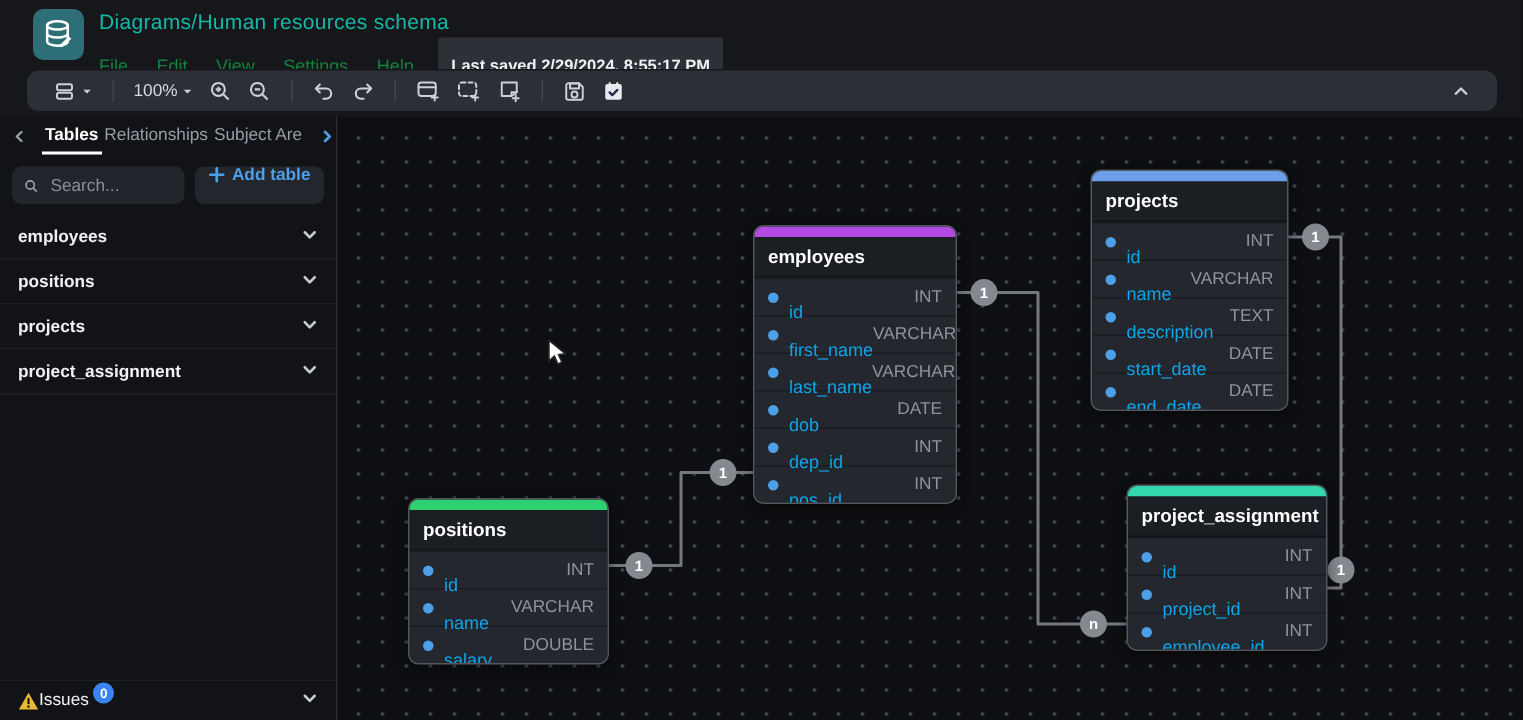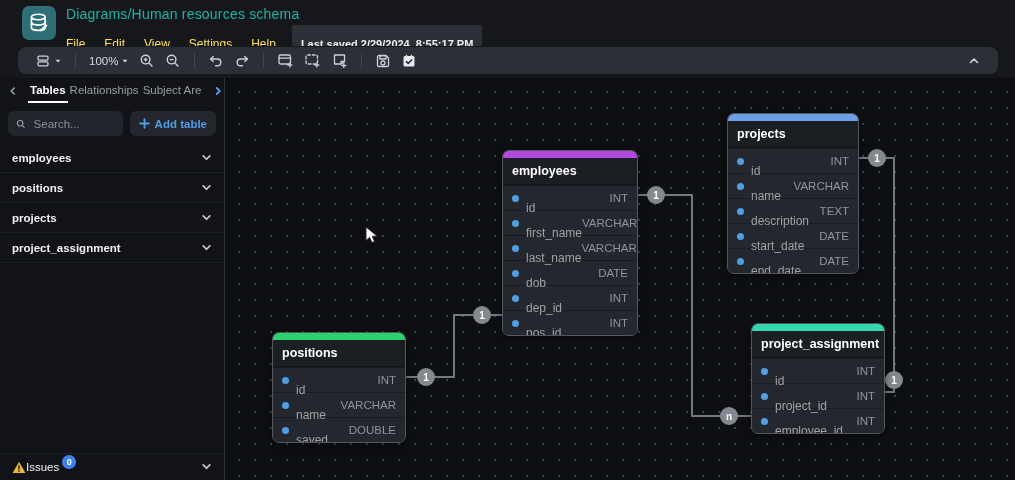--- a/index.html
+++ b/index.html
@@ -5,21 +5,21 @@
   html,body{margin:0;padding:0;background:#0e0f12;font-family:"Liberation Sans",sans-serif;-webkit-font-smoothing:antialiased;}
   .app{position:relative;width:1015px;height:480px;overflow:hidden;background:#16171b;}
 
   
   .header{position:absolute;left:0;top:0;width:100%;height:46px;background:#16171b;display:flex;align-items:flex-start;}
   .logo{width:34px;height:34px;margin:6px 10px 0 22px;border-radius:7px;background:#2e6e76;display:flex;align-items:center;justify-content:center;cursor:pointer;}
   .head-right{display:flex;flex-direction:column;}
   .title{color:#14b8a6;font-size:14px;margin-top:6px;letter-spacing:.2px;}
   .menurow{display:flex;align-items:center;margin-top:3px;}
   .menu{display:flex;gap:19px;}
-  .menu-item{color:#fde047;font-size:12px;cursor:pointer;}
+  .menu-item{color:#15803d;font-size:12px;cursor:pointer;}
   .lastsaved{margin-left:16px;background:#2d3137;color:#f0f1f3;font-size:11px;font-weight:bold;padding:13px 9px;border-radius:2px;}
 
   
   .toolbar-row{position:absolute;left:0;top:46px;width:100%;height:32px;background:#16171b;}
   .pill{position:absolute;left:18px;right:17px;top:1px;height:27px;background:#2b2f36;border-radius:8px;display:flex;align-items:center;padding:0 12px;box-sizing:border-box;}
   .tb-btn{display:flex;align-items:center;gap:3px;padding:3px 5px;border-radius:4px;cursor:pointer;color:#cdd1d7;}
   .tb-btn svg{display:block;}
   .tb-sep{width:1px;height:15px;background:#41454c;margin:0 8px;}
   .zoomlabel{color:#d6d9dd;font-size:11.5px;}
   .collapse-btn{margin-left:auto;cursor:pointer;display:flex;align-items:center;padding:4px 6px;}
@@ -29,39 +29,39 @@
   .sidebar{position:relative;width:225px;background:#121317;border-right:1px solid #2b2e33;box-sizing:border-box;flex:none;}
   .tabs{display:flex;align-items:center;height:25px;padding:0 6px;}
   .tab-chev{display:flex;align-items:center;padding:0 2px;cursor:pointer;}
   .tab-strip{flex:1;display:flex;align-items:stretch;justify-content:flex-end;padding:0 8px;height:100%;}
   .tab{display:flex;align-items:center;color:#989da6;font-size:11.5px;cursor:pointer;border-bottom:2px solid transparent;padding:0 2px;white-space:nowrap;overflow:hidden;}
   .tab.active{color:#ffffff;font-weight:bold;border-bottom-color:#ffffff;}
   .searchrow{display:flex;gap:7px;padding:8px 8px 7px 8px;}
   .search{flex:1;display:flex;align-items:center;gap:6px;background:#22252b;border-radius:6px;height:25px;padding:0 8px;box-sizing:border-box;}
   .search input{background:transparent;border:none;outline:none;color:#cfd3d8;font-size:11.5px;width:100%;font-family:"Liberation Sans",sans-serif;}
   .search input::placeholder{color:#8a8f98;}
-  .addtable{display:flex;align-items:center;gap:5px;background:#23262d;border:none;border-radius:6px;color:#4f9ee8;font-size:11.5px;font-weight:bold;padding:0 9px;height:25px;cursor:pointer;font-family:"Liberation Sans",sans-serif;}
+  .addtable{display:flex;align-items:flex-start;gap:5px;background:#23262d;border:none;border-radius:6px;color:#4f9ee8;font-size:11.5px;font-weight:bold;padding:0 9px;height:25px;cursor:pointer;font-family:"Liberation Sans",sans-serif;}
   .tablelist{}
   .list-item{display:flex;align-items:center;justify-content:space-between;height:29px;padding:0 12px;border-bottom:1px solid #1c1f24;cursor:pointer;}
   .li-label{color:#f0f1f3;font-size:11.5px;font-weight:bold;}
   .issues{position:absolute;left:0;bottom:0;width:100%;height:27px;border-top:1px solid #1c1f24;display:flex;align-items:center;padding:0 12px;box-sizing:border-box;cursor:pointer;background:#121317;}
   .issues-label{color:#f0f1f3;font-size:11.5px;font-weight:normal;margin-left:0;}
   .issues-badge{display:inline-flex;align-items:center;justify-content:center;min-width:14px;height:14px;border-radius:8px;background:#3b83f0;color:#fff;font-size:9px;font-weight:bold;margin-left:3px;transform:translateY(-5px);}
   .issues .chev-right{margin-left:auto;}
 
   
   .canvas{position:relative;flex:1;background:#0e0f12;background-image:radial-gradient(circle,#3a434f 1.2px,transparent 1.4px);background-size:16px 16px;background-position:6px 6px;overflow:hidden;}
   .rels{position:absolute;left:0;top:0;width:100%;height:100%;}
   .er-table{position:absolute;border:1px solid #53575e;border-radius:7px;overflow:hidden;background:#24272d;box-shadow:0 2px 8px rgba(0,0,0,.45);cursor:grab;}
   .er-strip{height:7px;}
   .er-head{height:26px;display:flex;align-items:center;background:#1b1e23;color:#ffffff;font-size:12.5px;font-weight:bold;padding:0 9px;border-bottom:1px solid #111317;}
   .er-row{height:24px;display:flex;align-items:center;padding:0 9px;border-top:1px solid #1a1c21;background:#24272d;}
   .er-row:first-of-type{border-top:none;}
   .er-dot{width:7px;height:7px;border-radius:50%;background:#4d9fe8;margin-right:7px;flex:none;}
-  .er-fname{color:#a3a3a3;font-size:12px;margin-top:20px;}
+  .er-fname{color:#0ea5e9;font-size:12px;margin-top:20px;}
   .er-ftype{margin-left:auto;color:#8f949c;font-size:11.5px;}
   .cursor{position:absolute;pointer-events:none;}
 </style>
 </head>
 <body>
 
 <div class="app">
 
   <div class="header">
     <div class="logo">
@@ -335,21 +335,21 @@
             <span class="er-fname">id</span>
             <span class="er-ftype">INT</span>
           </div>
           <div class="er-row">
             <span class="er-dot"></span>
             <span class="er-fname">name</span>
             <span class="er-ftype">VARCHAR</span>
           </div>
           <div class="er-row">
             <span class="er-dot"></span>
-            <span class="er-fname">saved</span>
+            <span class="er-fname">salary</span>
             <span class="er-ftype">DOUBLE</span>
           </div>
         </div>
         <div class="er-table" style="left: 502px; top: 35px; width: 130px;">
           <div class="er-strip" style="background:#6d9ee8"></div>
           <div class="er-head">projects</div>
           <div class="er-row">
             <span class="er-dot"></span>
             <span class="er-fname">id</span>
             <span class="er-ftype">INT</span>

